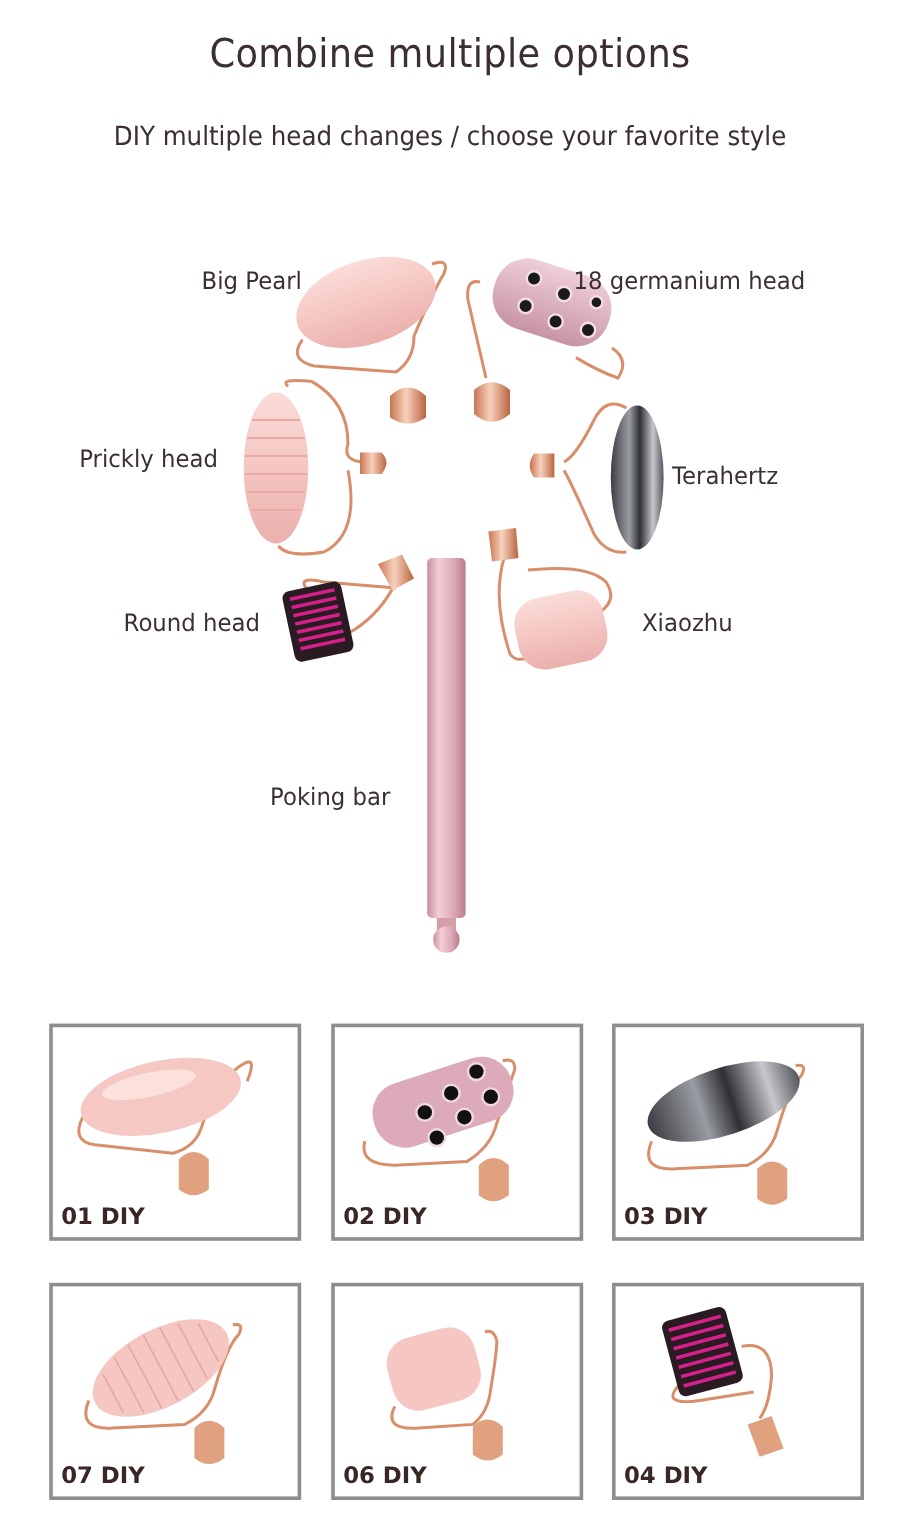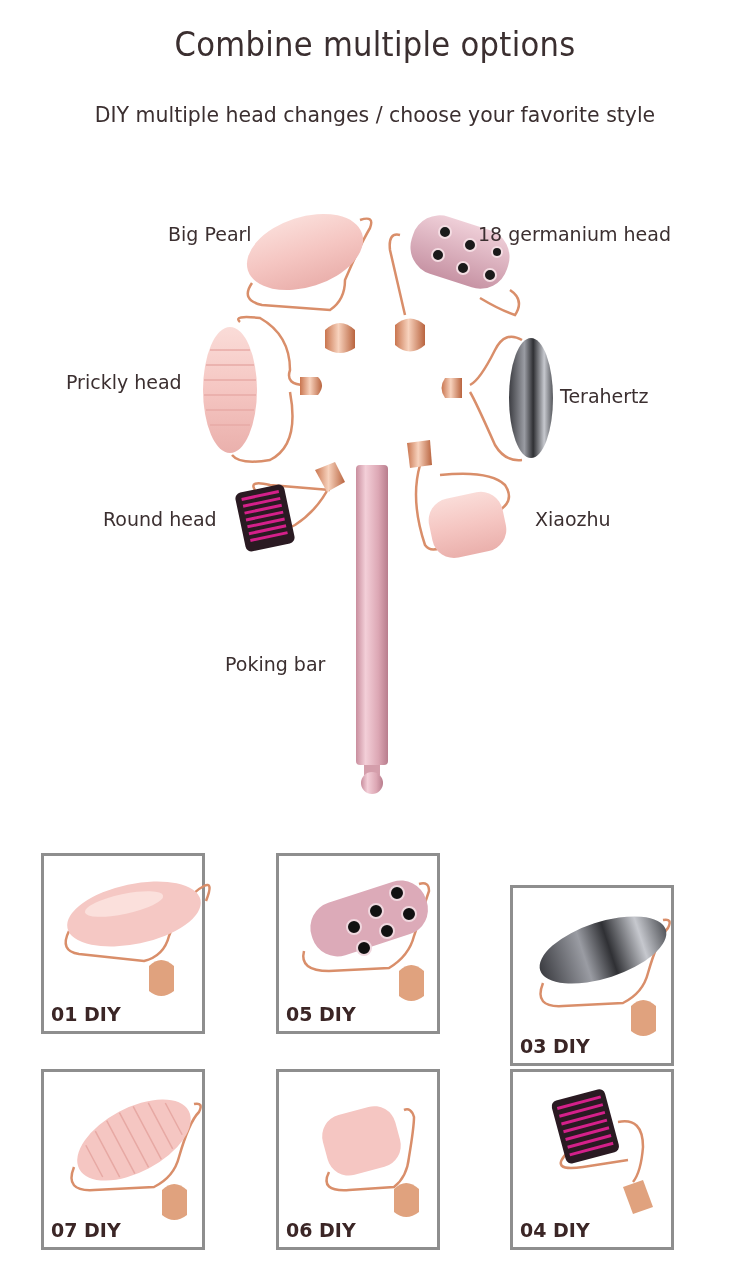--- a/index.html
+++ b/index.html
@@ -5,21 +5,21 @@
   * { box-sizing: border-box; margin: 0; padding: 0; }
   html, body { width: 750px; height: 1281px; background: #ffffff; overflow: hidden; }
   body { position: relative; font-family: "DejaVu Sans", sans-serif; color: #3a2e2e; }
   .title { position: absolute; top: 25px; left: 0; width: 750px; text-align: center;
     font-size: 33px; font-weight: normal; color: #3b2f30; letter-spacing: 0.3px;
     font-family: "DejaVu Sans", sans-serif; transform: scaleX(0.93); }
   .subtitle { position: absolute; top: 102px; left: 0; width: 750px; text-align: center;
     font-size: 22px; color: #3b2f30; transform: scaleX(0.93); }
   .lbl { position: absolute; font-size: 20px; color: #3b2f30; white-space: nowrap; transform-origin: left center; transform: scaleX(0.95); }
   .art { position: absolute; left: 0; top: 0; }
-  .card { position: absolute; width: 164px; height: 181px; border: 3px solid #8e8e8e; background: #fff; }
+  .card { position: absolute; width: 210px; height: 181px; border: 3px solid #8e8e8e; background: #fff; }
   .card svg { position: absolute; left: 0; top: 0; }
   .card .cl { position: absolute; left: 7px; bottom: 6px; font-size: 19px; font-weight: bold;
     color: #3b2626; font-family: "DejaVu Sans", sans-serif; }
 </style>
 </head>
 <body>
 
 <div class="title">Combine multiple options</div>
 <div class="subtitle">DIY multiple head changes / choose your favorite style</div>
 
@@ -136,24 +136,24 @@
     <g fill="#111" stroke="#f0d8df" stroke-width="2">
       <circle cx="118" cy="37" r="7"></circle>
         <circle cx="97" cy="55" r="7"></circle>
         <circle cx="130" cy="58" r="7"></circle>
       <circle cx="75" cy="71" r="7"></circle>
         <circle cx="108" cy="75" r="7"></circle>
         <circle cx="85" cy="92" r="7"></circle>
     </g>
     <path d="M120 115 L120 140 Q132 150 145 140 L145 115 Q132 103 120 115Z" fill="#e0a27e"></path>
   </svg>
-  <div class="cl">05 DIY</div>
+  <div class="cl">02 DIY</div>
 </div>
 
-<div class="card" style="left:510px; top:853px;margin-top:32px;">
+<div class="card" style="left:510px; top:853px;">
   <svg width="192" height="175">
     <path d="M30 95 Q20 120 50 118 L110 115 Q130 105 135 85 Q145 50 155 40 Q160 30 150 32" fill="none" stroke="#d98e6a" stroke-width="2.5"></path>
     <ellipse cx="90" cy="62" rx="66" ry="28" transform="rotate(-18 90 62)" fill="url(#hm)"></ellipse>
     <path d="M118 118 L118 143 Q130 153 143 143 L143 118 Q130 106 118 118Z" fill="#e0a27e"></path>
   </svg>
   <div class="cl">03 DIY</div>
 </div>
 
 <div class="card" style="left:41px; top:1069px;">
   <svg width="192" height="175">

